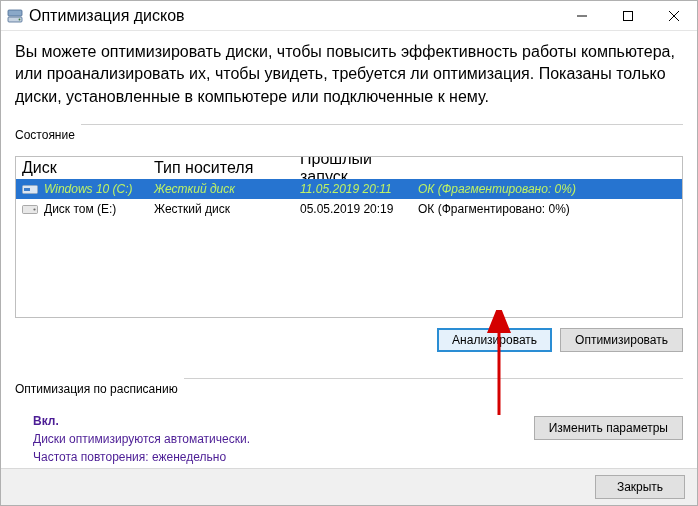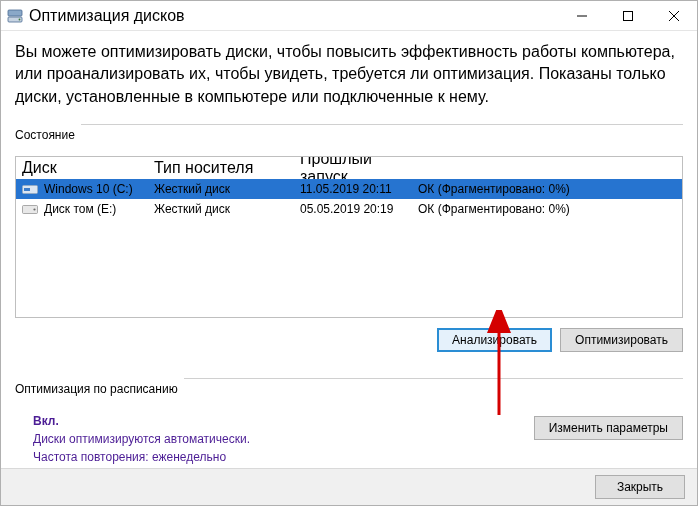--- a/index.html
+++ b/index.html
@@ -73,21 +73,22 @@
   }
   .tbody { flex: 1; }
   .row {
     display: flex;
     align-items: center;
     height: 20px;
     padding: 0 6px;
   }
   .row.selected {
     background: #2674d0;
-    color: #000000;
+    color: #bef264;
+    font-style: italic;
   }
   .col-disk  { width: 132px; display:flex; align-items:center; gap:6px; }
   .col-media { width: 146px; }
   .col-last  { width: 118px; }
   .col-state { flex: 1; }
   .th.col-disk, .th.col-media, .th.col-last { border-right: 0 solid transparent; }
 
   .drive-icon {
     width: 16px; height: 12px;
     display: inline-block;

